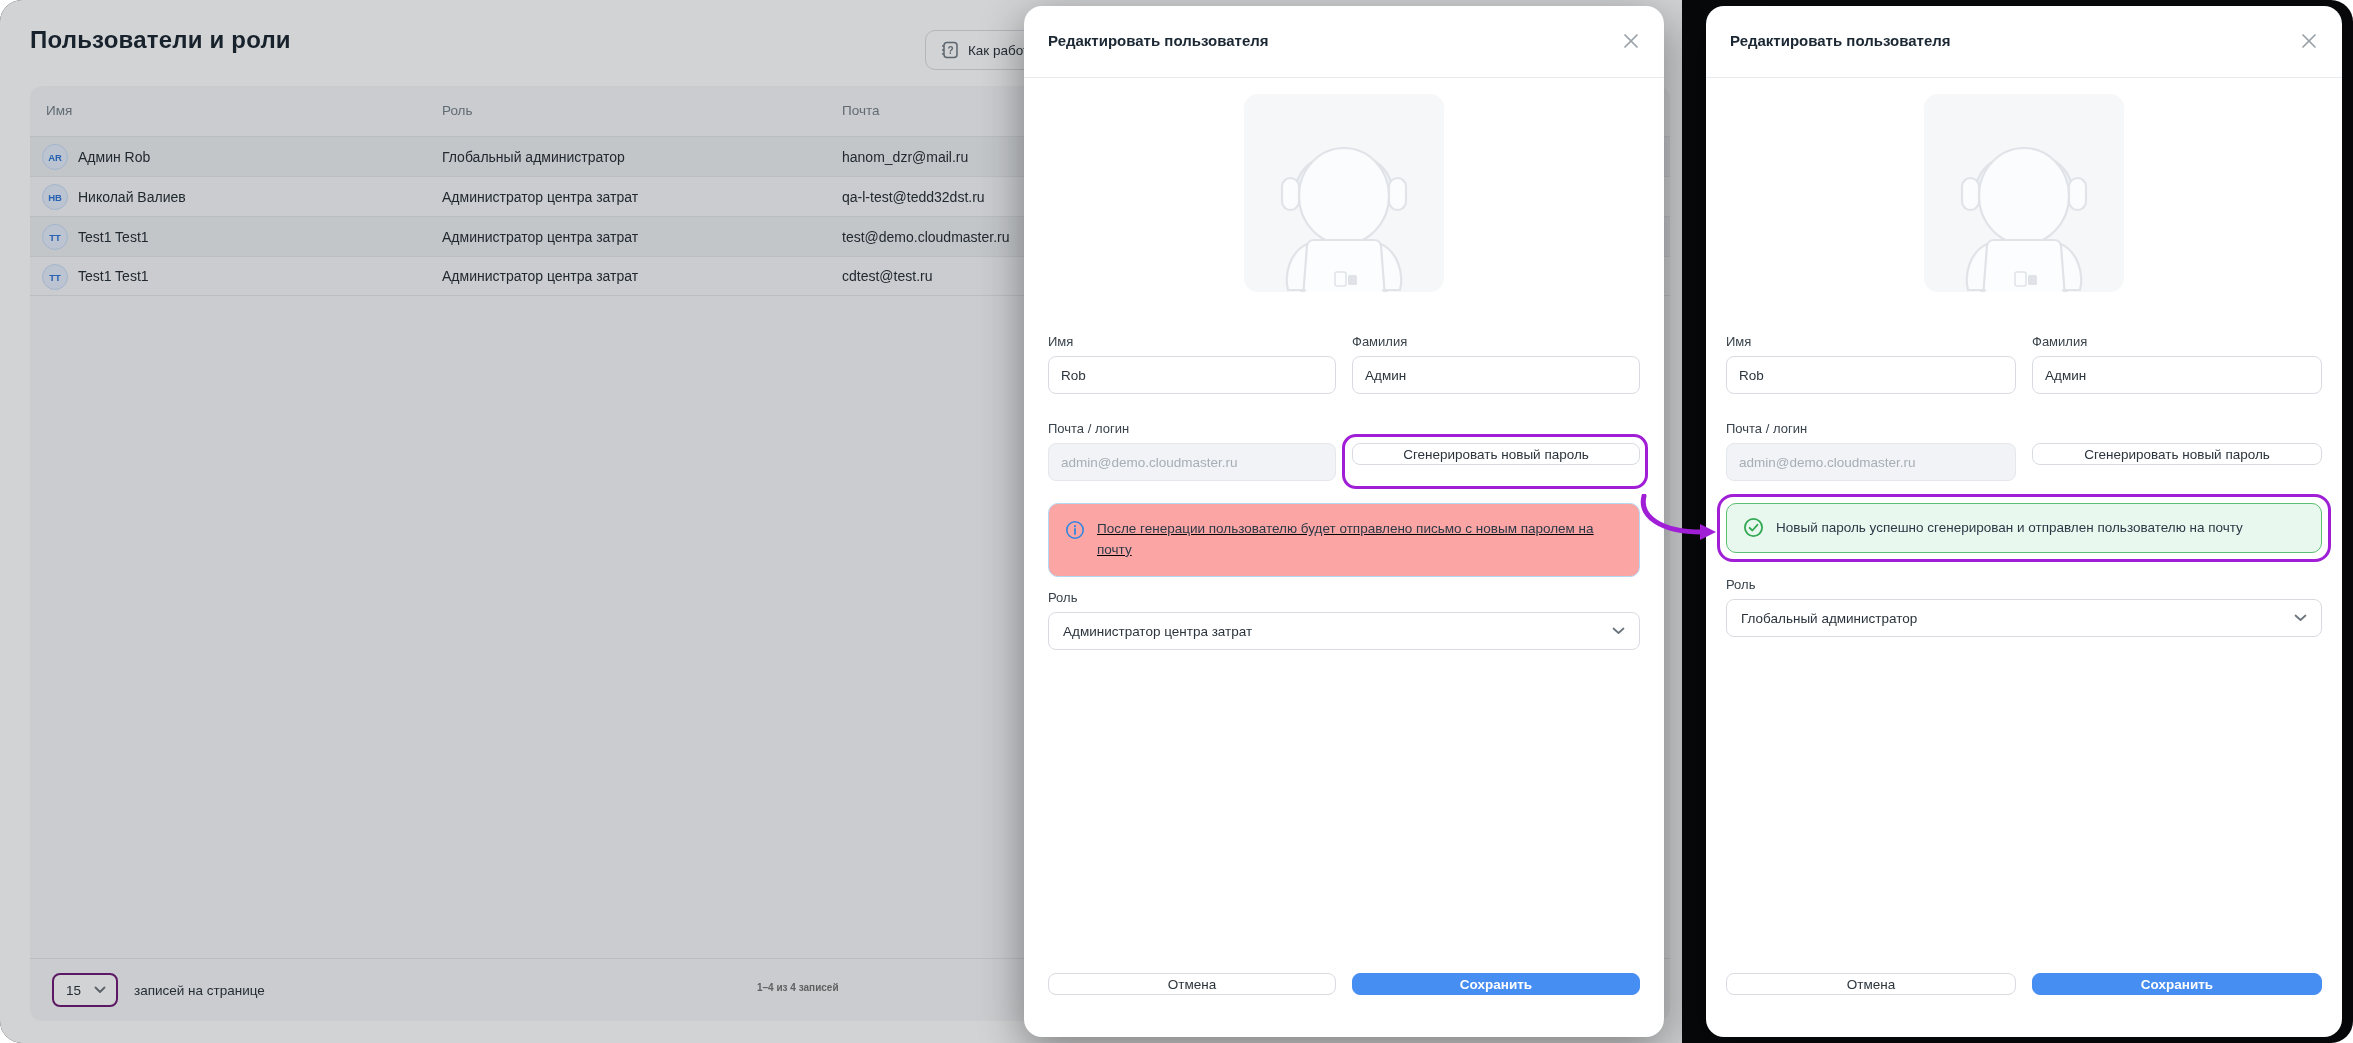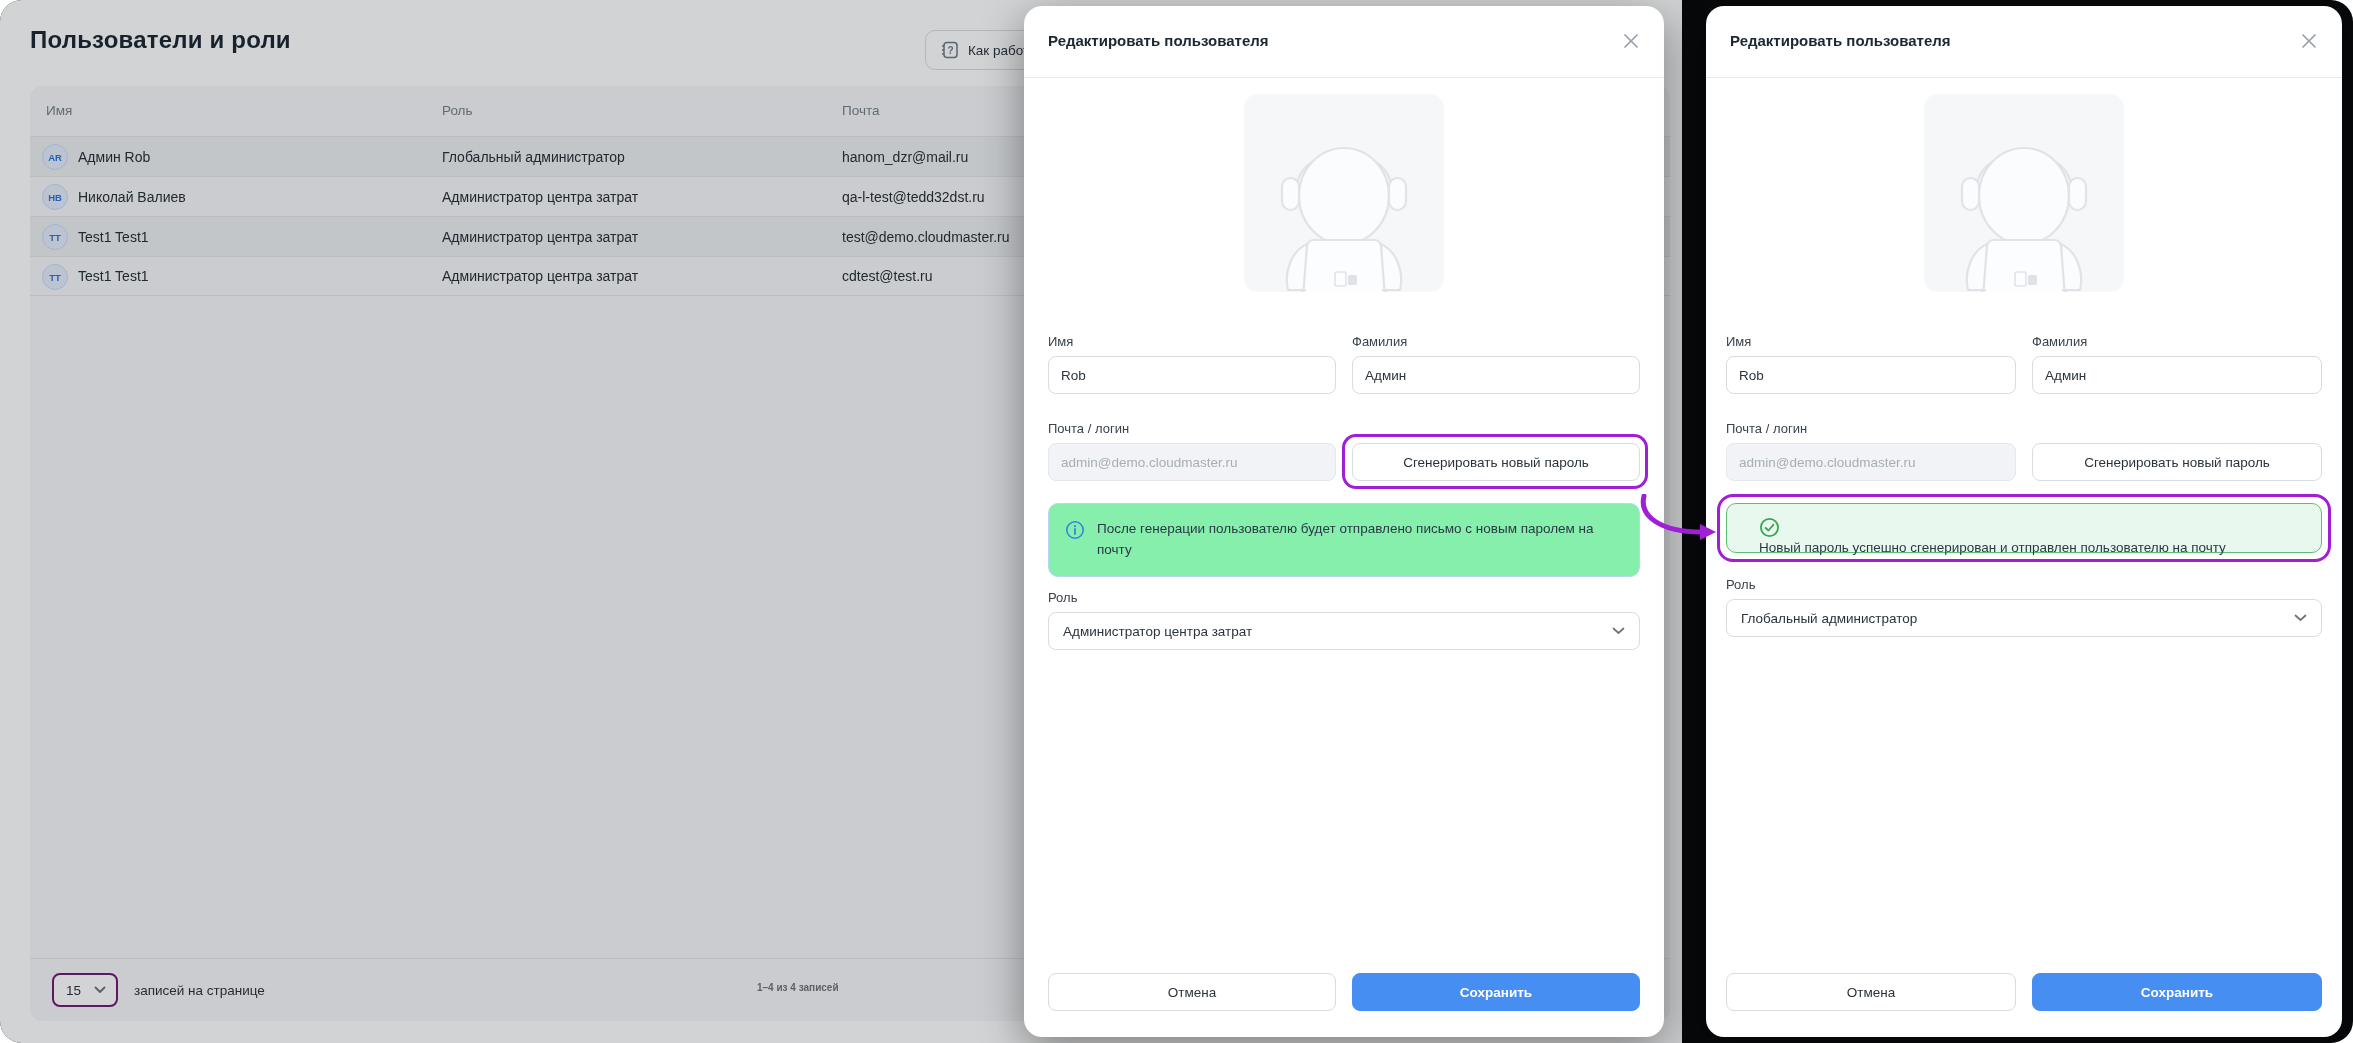--- a/index.html
+++ b/index.html
@@ -45,29 +45,29 @@
   .m-close { position:absolute; top:26px; width:18px; height:18px; cursor:pointer; }
   .m1 .m-close{ left:598px; } .m2 .m-close{ left:594px; }
   .m-divider { position:absolute; left:0; top:71px; width:100%; height:1px; background:#e8eaed; }
   .avatar-block { position:absolute; top:88px; width:200px; height:198px; background:#f5f7f9; border-radius:14px; }
   .m1 .avatar-block{ left:220px; } .m2 .avatar-block{ left:218px; }
   .f-label { position:absolute; font-size:13px; color:#39434c; }
   .tinput { position:absolute; height:38px; border:1px solid #d8dce1; border-radius:8px;
             background:#fff; font-size:13.5px; color:#2b343c; padding:0 12px;
             font-family:"Liberation Sans", sans-serif; }
   .tinput:disabled { background:#f1f3f6; color:#a6aeb6; border-color:#e4e7eb; }
-  .btn { position:absolute; height:38px; border-radius:8px; display:flex; align-items:center;
+  .btn { position:absolute; height:22px; border-radius:8px; display:flex; align-items:center;
          justify-content:center; font-size:13.5px; cursor:pointer; }
   .btn.secondary { background:#fff; border:1px solid #d8dce1; color:#2b343c; }
   .btn.primary { background:#478ef2; border:1px solid #478ef2; color:#fff; font-weight:bold; }
   .select { position:absolute; height:38px; background:#fff; border:1px solid #d8dce1; border-radius:8px;
             display:flex; align-items:center; justify-content:space-between; padding:0 14px;
             font-size:13.5px; color:#2b343c; cursor:pointer; }
   .note { position:absolute; border-radius:10px; display:flex; align-items:flex-start; }
-  .note.info { background:#86efac; border:1px solid #b3d9f5; }
+  .note.info { background:#fca5a5; border:1px solid #b3d9f5;text-decoration:underline; }
   .note.success { background:#e9f8ee; border:1px solid #5bbf73; }
   .note-text { font-size:13.5px; color:#2b3947; line-height:1.55; }
   .ring { position:absolute; border:3.5px solid #a01fd6; pointer-events:none; z-index:30; }
   .arrow-wrap { position:absolute; left:1634px; top:494px; width:96px; height:56px; z-index:40; }
   .icon-btn-glyph { flex:0 0 auto; }
 </style>
 </head>
 <body>
 
 <div class="stage">
@@ -232,21 +232,21 @@
     <input class="tinput" style="left: 20px; top: 350px; width: 290px;" value="Rob">
     <div class="f-label" style="left:326px; top:328px;">Фамилия</div>
     <input class="tinput" style="left: 326px; top: 350px; width: 290px;" value="Админ">
 
     <div class="f-label" style="left:20px; top:415px;">Почта / логин</div>
     <input class="tinput" style="left: 20px; top: 437px; width: 290px;" disabled="" value="admin@demo.cloudmaster.ru">
     <div class="btn secondary" style="left:326px; top:437px; width:290px;">
       <span>Сгенерировать новый пароль</span>
     </div>
 
-    <div class="note success" style="left:20px; top:497px; width:596px; height:50px; padding:14px 16px 0 32px;flex-direction:column;">
+    <div class="note success" style="left:20px; top:497px; width:596px; height:50px; padding:14px 16px 0 16px;">
       <svg width="21" height="21" viewBox="0 0 21 21" style="flex:0 0 auto; margin-right:12px; margin-top:-1px;">
         <circle cx="10.5" cy="10.5" r="8.6" fill="none" stroke="#33a853" stroke-width="1.8"></circle>
         <polyline points="6.6,10.8 9.4,13.5 14.4,7.8" fill="none" stroke="#33a853" stroke-width="1.8" stroke-linecap="round" stroke-linejoin="round"></polyline>
       </svg>
       <div class="note-text">Новый пароль успешно сгенерирован и отправлен пользователю на почту</div>
     </div>
     <div class="ring" style="left:11px; top:488px; width:614px; height:68px; border-radius:16px;"></div>
 
     <div class="f-label" style="left:20px; top:571px;">Роль</div>
     <div class="select" style="left:20px; top:593px; width:596px;">

